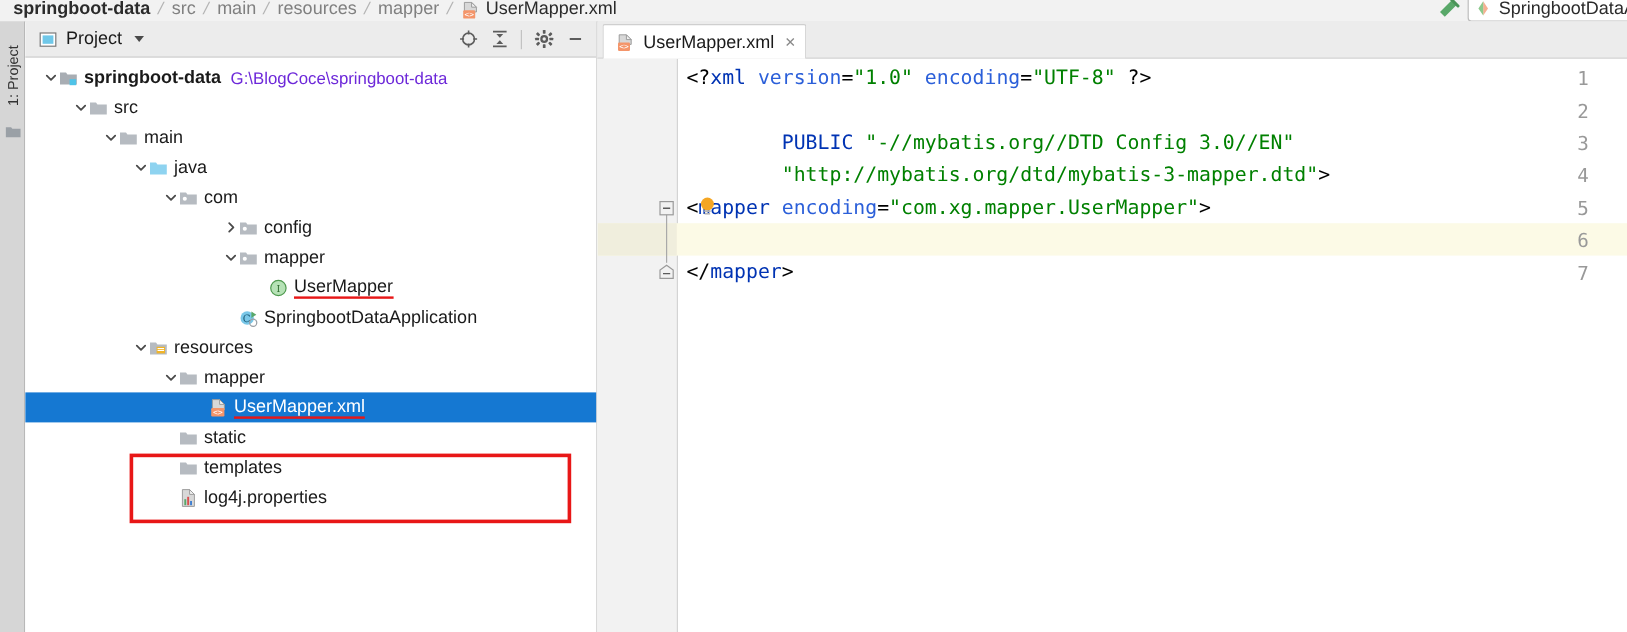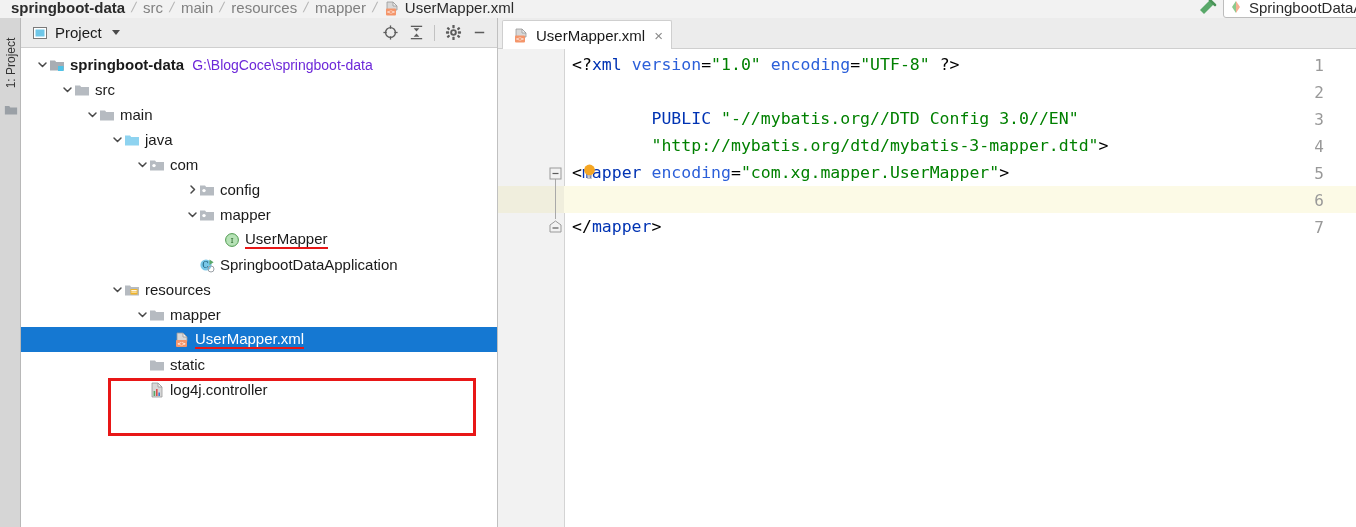--- a/index.html
+++ b/index.html
@@ -607,28 +607,38 @@
             <path d="M1 3.5h5l1.2 1.5H15v8.5H1z" fill="#b6bbc1"></path>
           </svg>
         </div>
         <span class="tlabel">static</span>
       </div>
       <div class="trow">
         <div style="width: 114px; height: 25px; flex: 0 0 auto;"></div>
         <div class="tarrow"></div>
         <div class="ticon">
           <svg width="16" height="16" viewBox="0 0 16 16">
+            <path d="M1 3.5h5l1.2 1.5H15v8.5H1z" fill="#b6bbc1"></path>
+          </svg>
+        </div>
+        <span class="tlabel">templates</span>
+      </div>
+      <div class="trow">
+        <div style="width: 114px; height: 25px; flex: 0 0 auto;"></div>
+        <div class="tarrow"></div>
+        <div class="ticon">
+          <svg width="16" height="16" viewBox="0 0 16 16">
             <path d="M3 1h6l4 4v10H3z" fill="#d8d8d8" stroke="#9a9a9a" stroke-width="0.8"></path>
             <path d="M9 1l4 4H9z" fill="#f2f2f2" stroke="#9a9a9a" stroke-width="0.8"></path>
             <rect x="4.6" y="9" width="1.6" height="5" fill="#59a869"></rect>
             <rect x="7" y="7" width="1.6" height="7" fill="#d94f4f"></rect>
             <rect x="9.4" y="10.5" width="1.6" height="3.5" fill="#3f7fd0"></rect>
           </svg>
         </div>
-        <span class="tlabel">log4j.controller</span>
+        <span class="tlabel">log4j.properties</span>
       </div>
     </div>
 </div>
 
 <div class="red-box"></div>
 
 <div class="editor-area">
 
   <div class="tabbar">
     <div class="tab">

